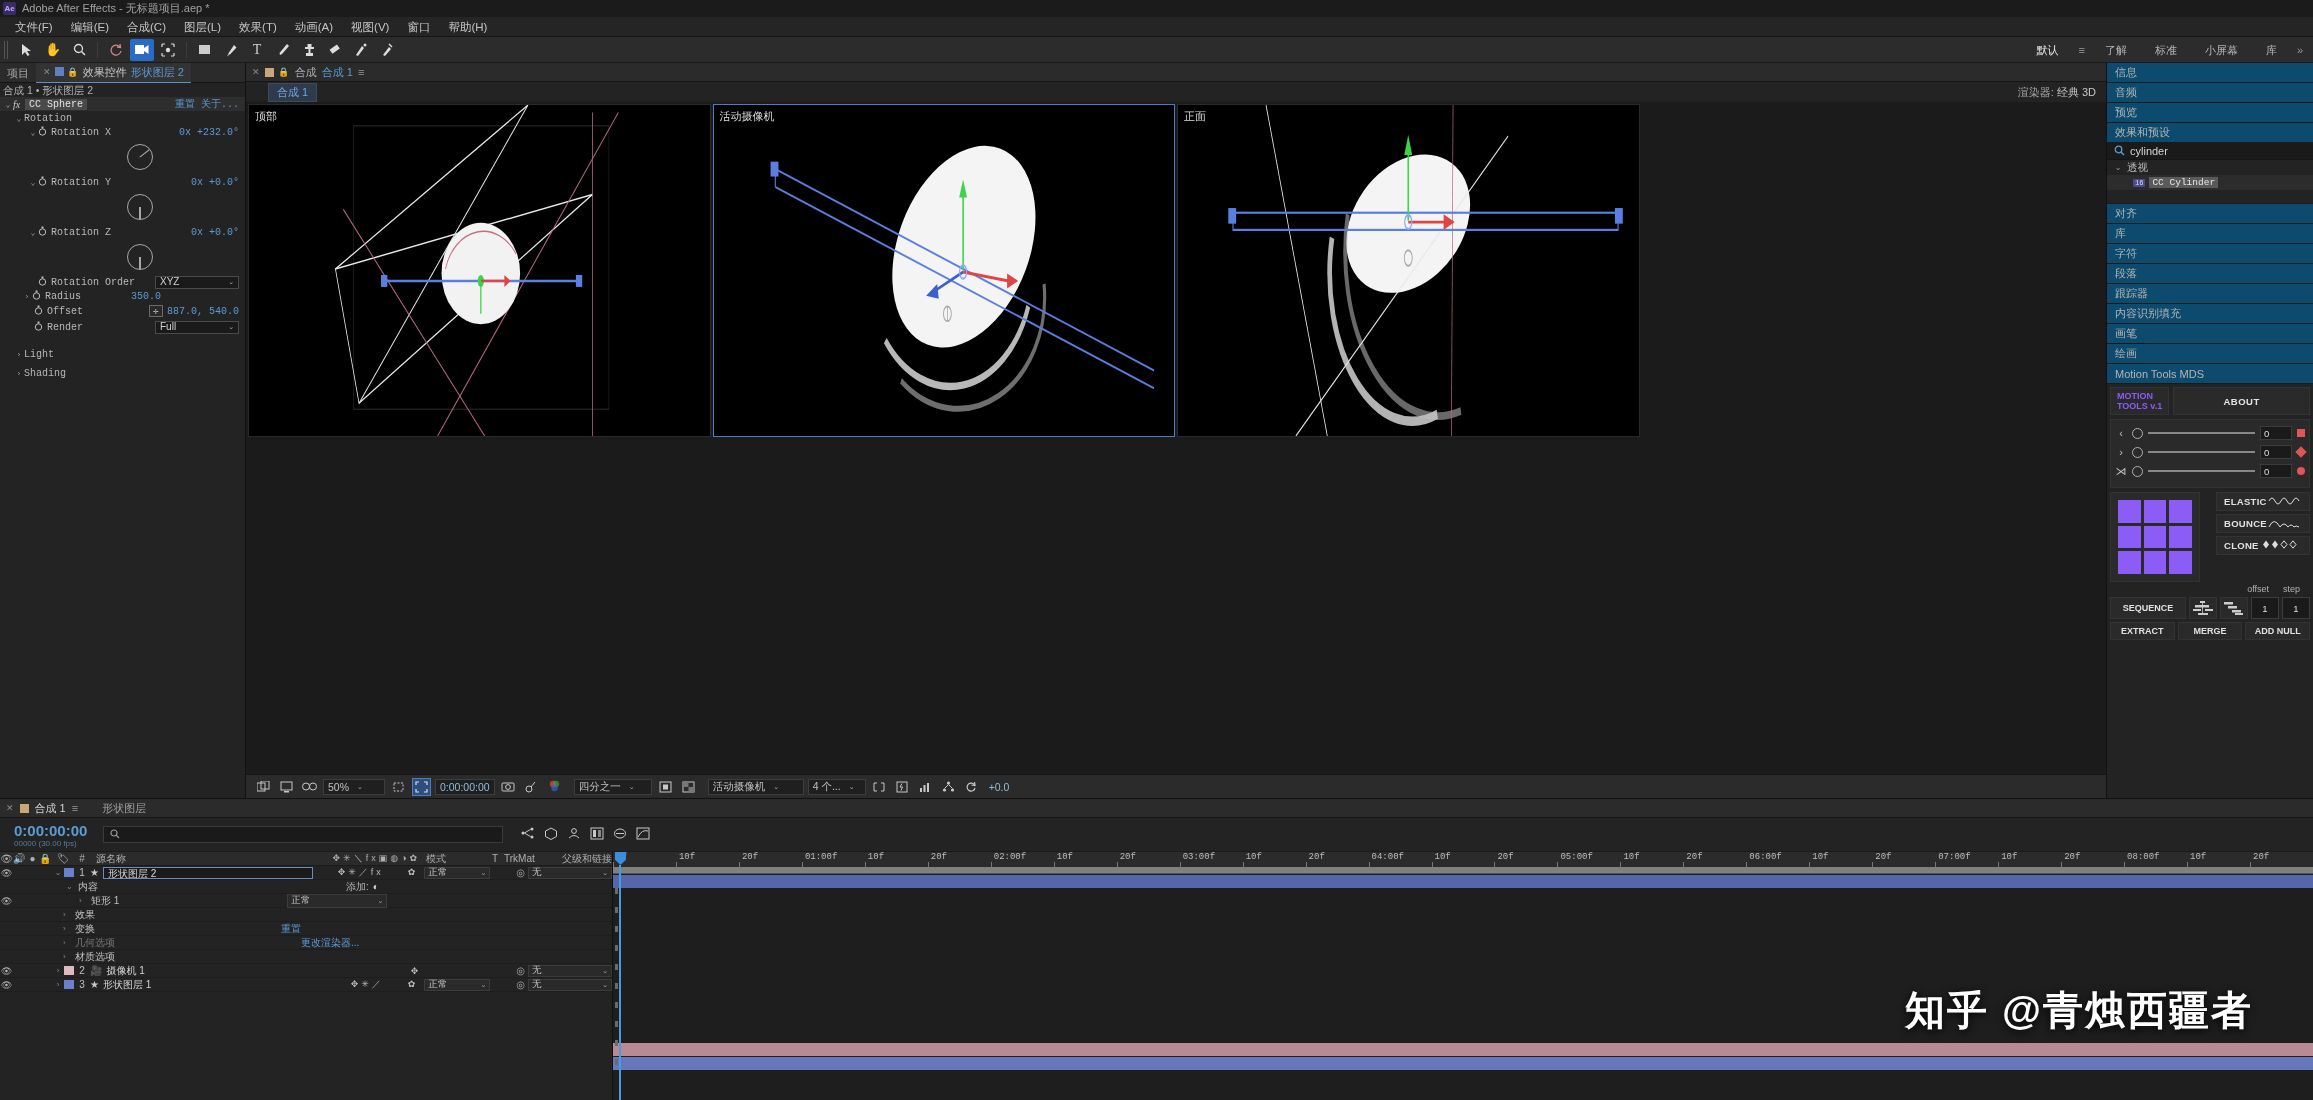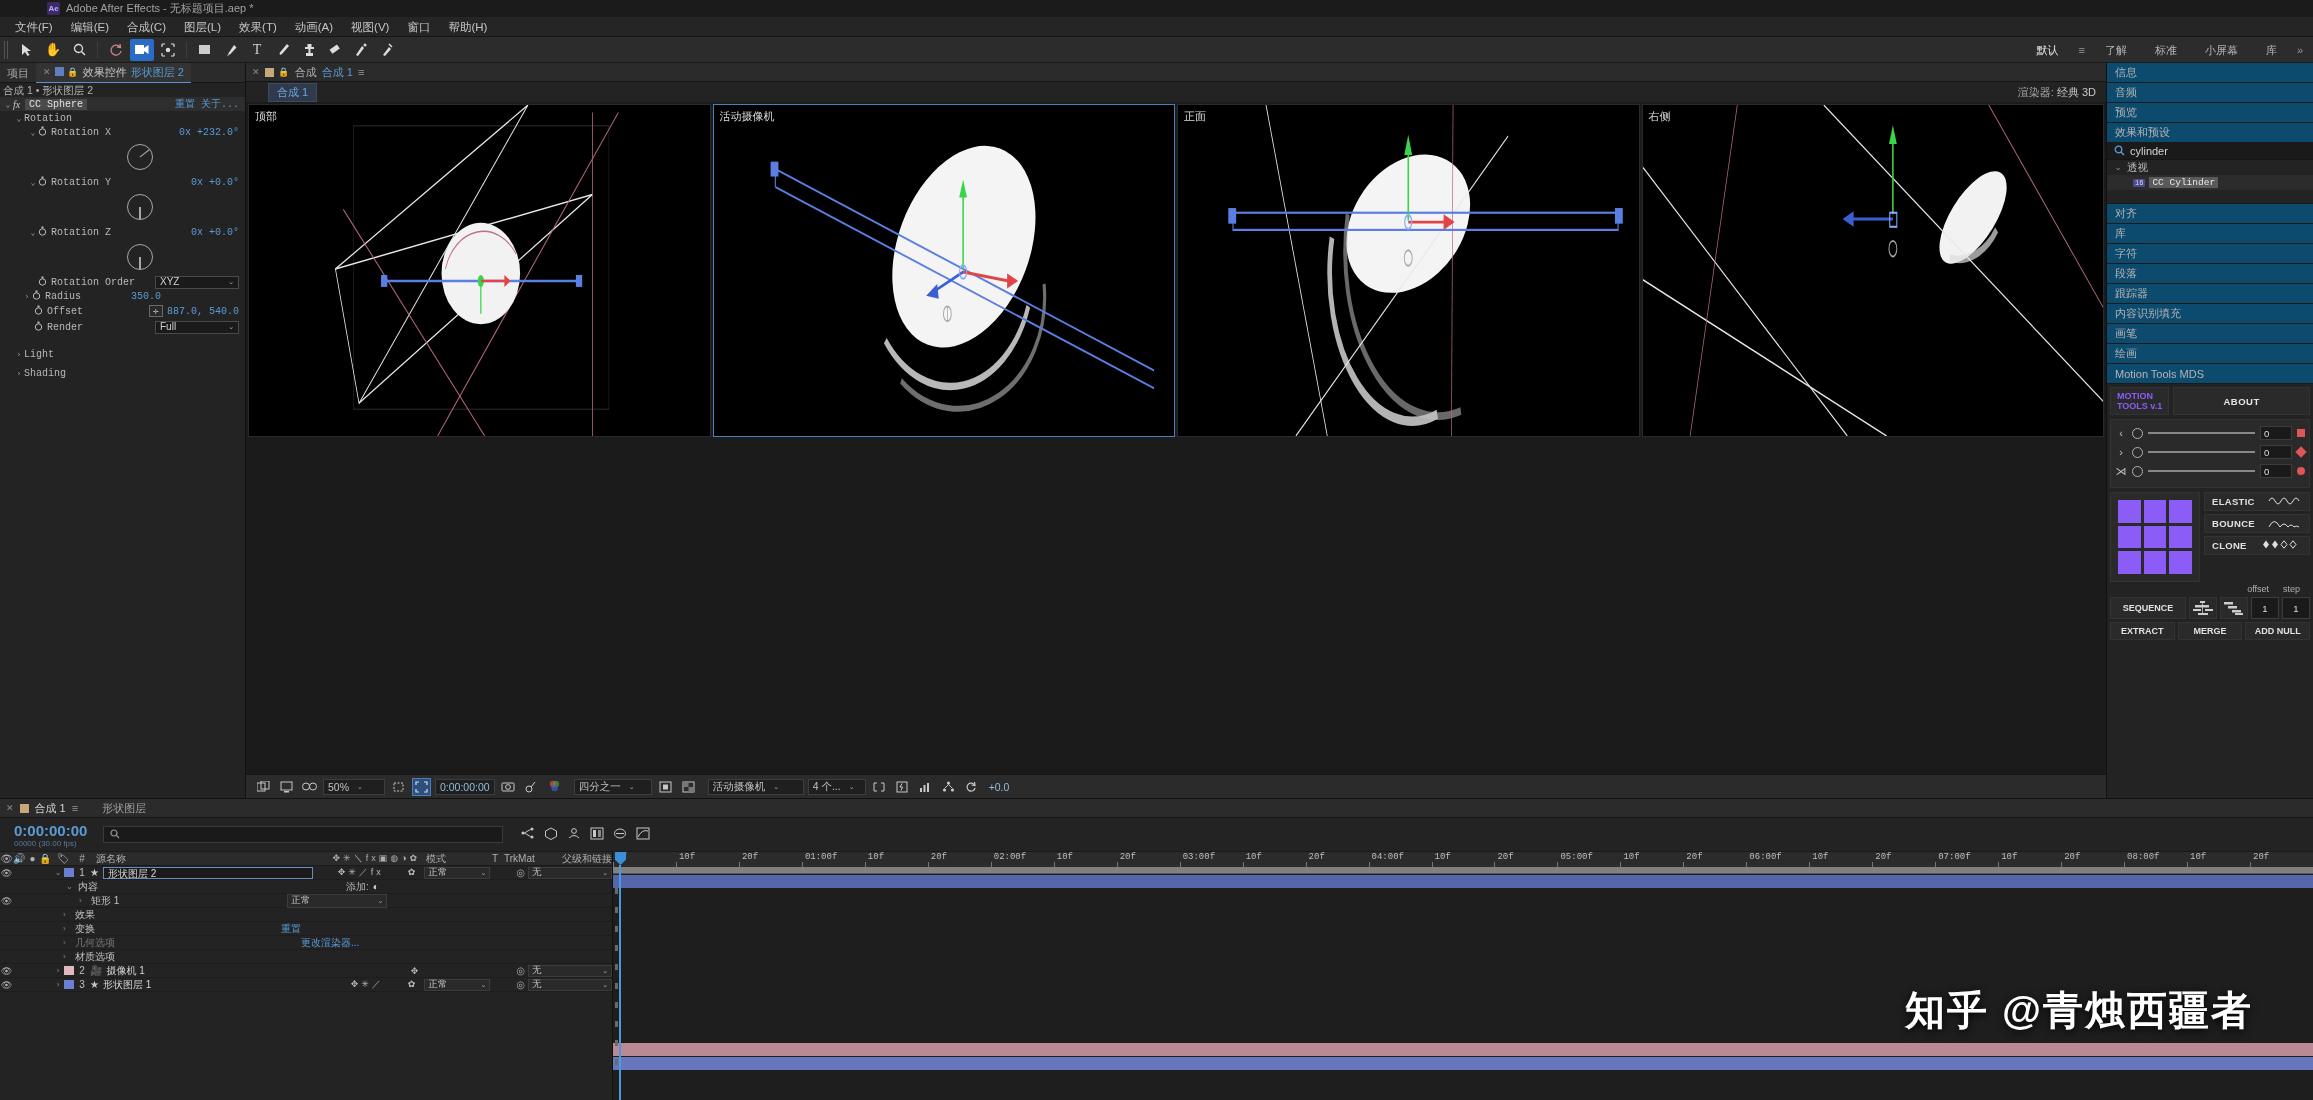--- a/index.html
+++ b/index.html
@@ -13,21 +13,21 @@
   .app { position: relative; width: 2313px; height: 1100px; background: #232323; }
 
   
   .titlebar {
     height: 17px; background: #1b1b1b; display: flex; align-items: center;
     padding-left: 3px; font-size: 11px; color: #9a9a9a;
   }
   .ae-logo {
     width: 13px; height: 13px; background: #3a2a66; color: #c0a8ff;
     font-size: 8px; font-weight: bold; display: flex; align-items: center;
-    justify-content: center; border-radius: 2px; margin-right: 6px; margin-left: 44px;
+    justify-content: center; border-radius: 2px; margin-right: 6px;
   }
   .titlebar-text { font-size: 11px; color: #a0a0a0; }
 
   
   .menubar {
     height: 20px; background: #252525; display: flex; align-items: center;
     padding-left: 6px; font-size: 11.5px; color: #c5c5c5;
     border-bottom: 1px solid #151515;
   }
   .menu-item { padding: 0 9px; line-height: 20px; cursor: default; }
@@ -150,21 +150,21 @@
   .mt-sliders { background: #2a2a2a; padding: 5px 4px; border:1px solid #333;}
   .mt-srow { display: flex; align-items: center; gap: 5px; height: 16px; margin-bottom: 3px; }
   .mt-arrow { width: 12px; text-align: center; color: #c0c0c0; font-size: 11px; }
   .mt-knob { width: 11px; height: 11px; border: 1.6px solid #b0b0b0; border-radius: 50%; }
   .mt-track { flex: 1; height: 1.5px; background: #888; }
   .mt-num { width: 32px; height: 14px; background: #1a1a1a; border: 1px solid #3c3c3c;
     display: flex; align-items: center; padding-left: 3px; font-size: 9.5px; color: #ddd; }
   .mt-dot { width: 8px; height: 8px; background: #e05555; }
   .mt-dot.dia { transform: rotate(45deg); }
   .mt-dot.cir { border-radius: 50%; }
-  .mt-mid { display: flex; gap: 4px; margin-top: 4px; }
+  .mt-mid { display: flex; gap: 16px; margin-top: 4px; }
   .mt-grid { width: 90px; background: #2a2a2a; padding: 7px; display: grid;
     grid-template-columns: repeat(3,1fr); gap: 3px; border:1px solid #333;}
   .mt-cell { aspect-ratio: 1/1; background: #8b5cf6; }
   .mt-right { flex: 1; display: flex; flex-direction: column; gap: 3px; }
   .mt-btn { background: #2a2a2a; height: 19px; display: flex; align-items: center;
     justify-content: space-between; padding: 0 7px; font-size: 9.5px; color: #e0e0e0;
     font-weight: bold; letter-spacing: .3px; border:1px solid #333;}
   .mt-labels { display: flex; justify-content: flex-end; gap: 14px; font-size: 9px;
     color: #b0b0b0; padding-right: 10px; margin-top:2px;}
   .mt-seq { display: flex; gap: 3px; margin-top: 3px; }
@@ -573,42 +573,20 @@
             <rect x="556" y="66" width="10" height="10" fill="#5a7fe0"></rect>
             <line x1="293" y1="28" x2="293" y2="74" stroke="#3bd44a" stroke-width="2"></line>
             <path d="M288 32 L293 19 L298 32 Z" fill="#3bd44a"></path>
             <line x1="293" y1="75" x2="340" y2="75" stroke="#e04444" stroke-width="1.8"></line>
             <path d="M338 70 L352 75 L338 80 Z" fill="#e04444"></path>
             <circle cx="293" cy="75" r="4.5" fill="none" stroke="#88aaff" stroke-width="1.4"></circle>
             <circle cx="293" cy="98" r="5" fill="none" stroke="#aaa" stroke-width="1.2"></circle>
           </svg>
         </div>
 
-        <div class="vp">
-          <div class="vp-label">右侧</div>
-          <svg viewBox="0 0 586 212" preserveAspectRatio="none">
-            <ellipse cx="420" cy="72" rx="48" ry="20" fill="#f2f2f2" transform="rotate(-30 420 72)"></ellipse>
-            <path d="M390 98 A60 45 0 0 0 450 80" stroke="#ddd" stroke-width="5" fill="none" opacity="0.7"></path>
-            <g stroke="#e8e8e8" stroke-width="1" fill="none">
-              <path d="M0 112 L310 212"></path>
-              <path d="M230 0 L586 190"></path>
-              <path d="M0 40 L260 212"></path>
-            </g>
-            <g stroke="#b86a7a" stroke-width="0.9" fill="none">
-              <path d="M120 0 L60 212"></path>
-              <path d="M440 0 L586 130"></path>
-            </g>
-            <line x1="318" y1="22" x2="318" y2="70" stroke="#3bd44a" stroke-width="2"></line>
-            <path d="M313 25 L318 13 L323 25 Z" fill="#3bd44a"></path>
-            <line x1="318" y1="73" x2="265" y2="73" stroke="#3a5fd0" stroke-width="2"></line>
-            <path d="M268 68 L254 73 L268 78 Z" fill="#3a5fd0"></path>
-            <rect x="314" y="69" width="9" height="9" fill="none" stroke="#88aaff" stroke-width="1.3"></rect>
-            <circle cx="318" cy="92" r="5" fill="none" stroke="#aaa" stroke-width="1.2"></circle>
-          </svg>
-        </div>
       </div>
 
       <div class="vtools">
         <div class="vt-icon">
           <svg width="13" height="12" viewBox="0 0 13 12">
               <rect x="0" y="2" width="8" height="8" fill="none" stroke="#c8c8c8"></rect>
               <rect x="4" y="0" width="8" height="8" fill="none" stroke="#c8c8c8"></rect>
             </svg>
         </div>
         <div class="vt-icon">

